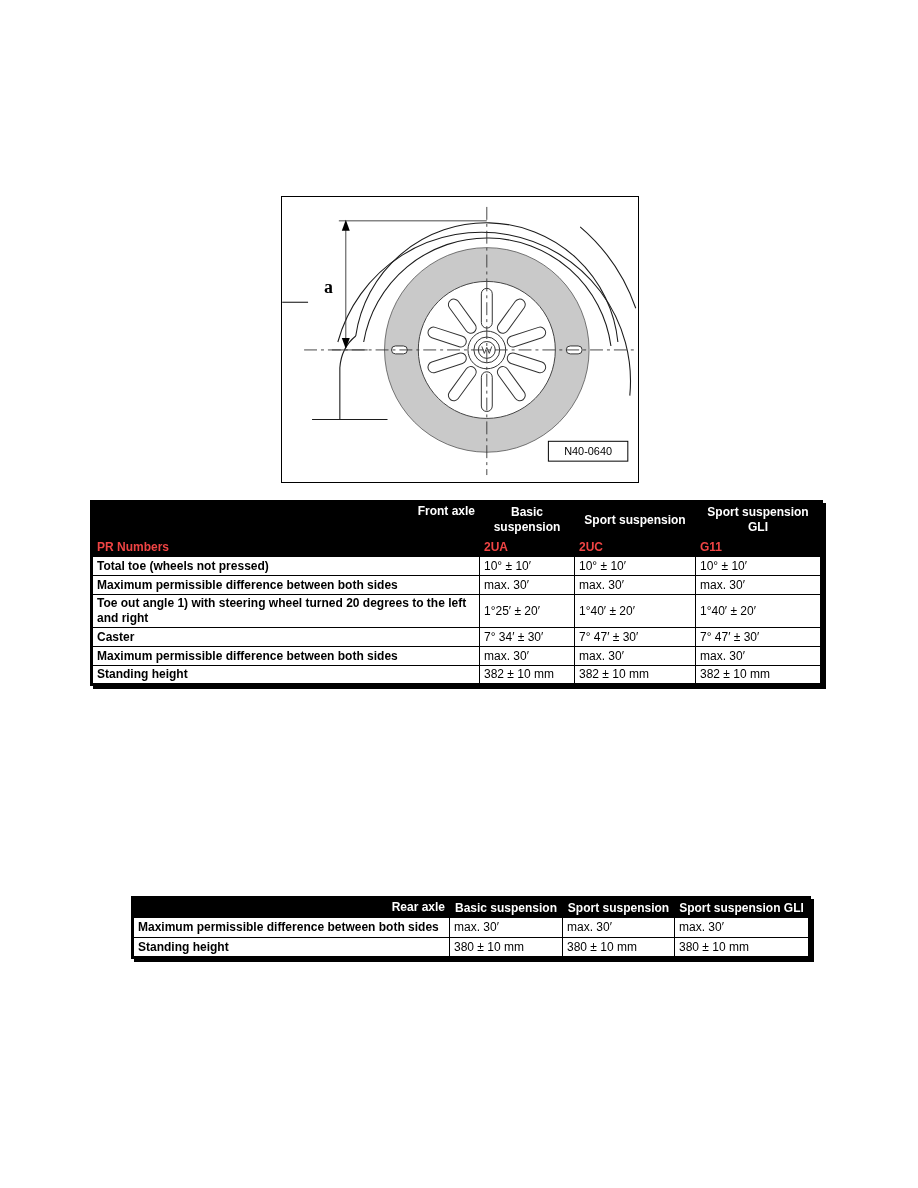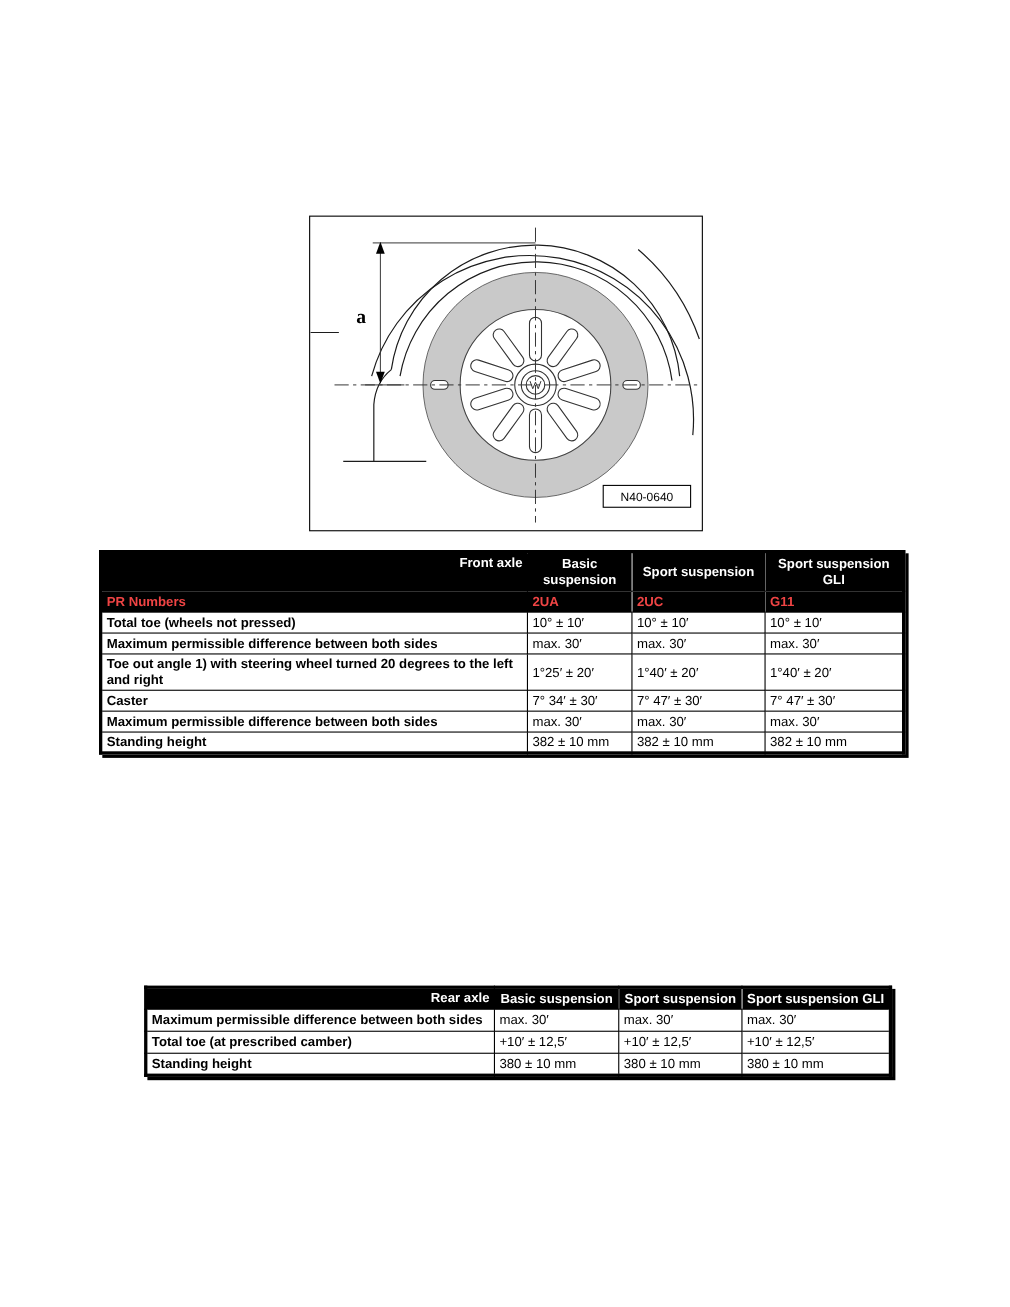--- a/index.html
+++ b/index.html
@@ -179,26 +179,20 @@
       <th>Sport suspension</th>
       <th>Sport suspension GLI</th>
     </tr>
     <tr style="height:20px">
       <td class="lbl">Maximum permissible difference between both sides</td>
       <td class="val">max. 30′</td>
       <td class="val">max. 30′</td>
       <td class="val">max. 30′</td>
     </tr>
     <tr style="height:20px">
-      <td class="lbl">Total toe (at prescribed camber)</td>
-      <td class="val">+10′ ± 12,5′</td>
-      <td class="val">+10′ ± 12,5′</td>
-      <td class="val">+10′ ± 12,5′</td>
-    </tr>
-    <tr style="height:20px">
       <td class="lbl">Standing height</td>
       <td class="val">380 ± 10 mm</td>
       <td class="val">380 ± 10 mm</td>
       <td class="val">380 ± 10 mm</td>
     </tr>
   </tbody>
     </table>
 
 </div>
 

